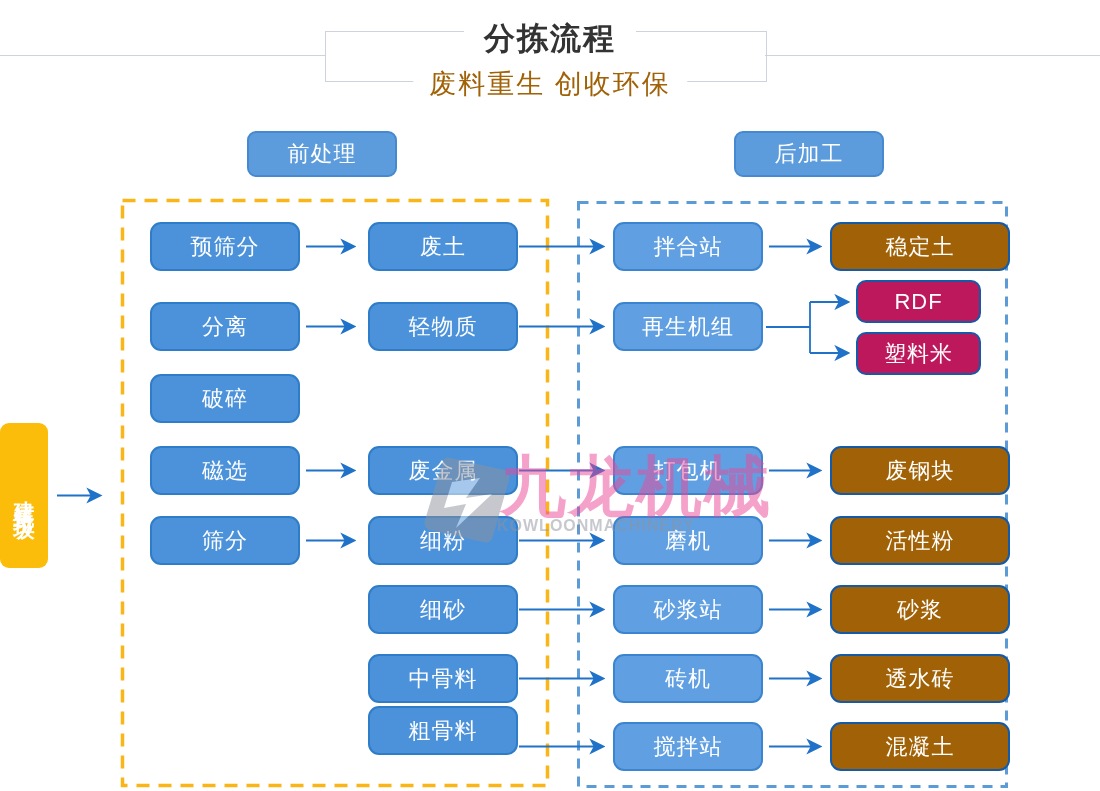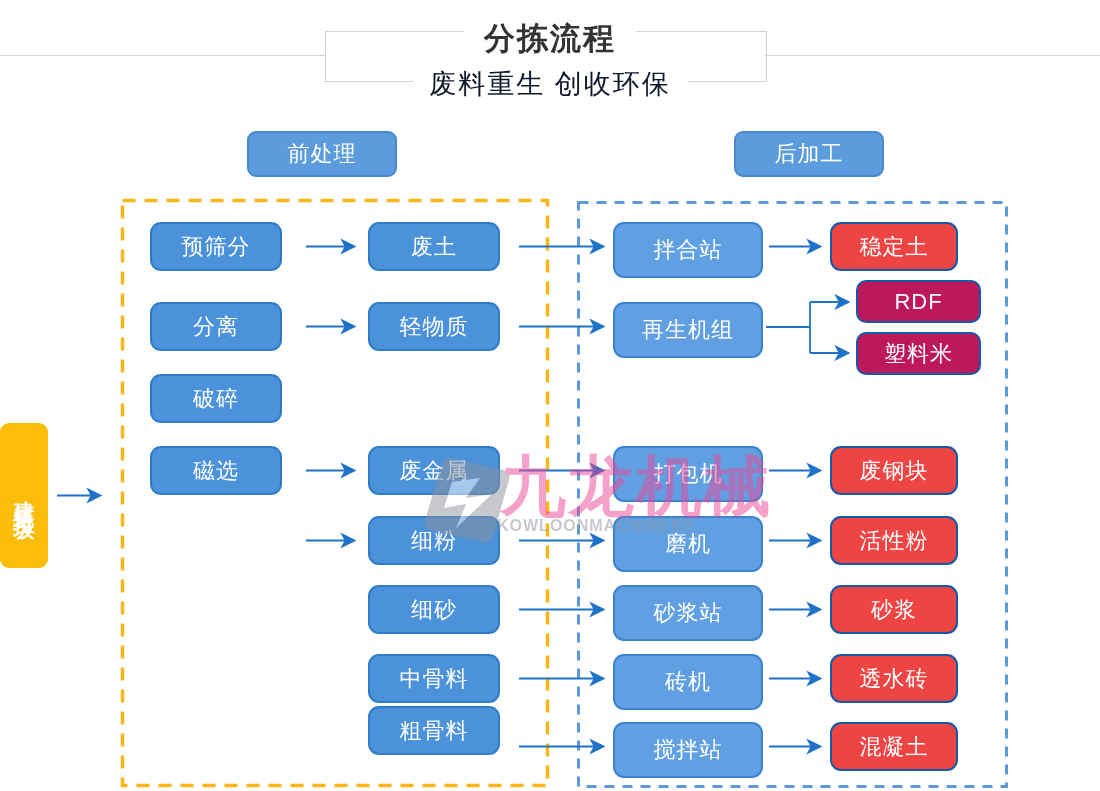--- a/index.html
+++ b/index.html
@@ -7,38 +7,38 @@
   .canvas{position:relative;width:1100px;height:791px;background:#fff;overflow:hidden;}
 
   
   .hline{position:absolute;height:1px;background:#cdd2dc;top:55px;}
   .hline-left{left:0;width:325px;}
   .hline-right{left:765px;width:335px;}
   .header-frame{position:absolute;left:325px;top:31px;width:440px;height:49px;border:1px solid #cdd2dc;z-index:1;}
   .title{position:absolute;left:50%;transform:translateX(-50%);top:18px;z-index:2;background:#fff;
          padding:0 20px;font-size:31px;font-weight:bold;color:#333;letter-spacing:2px;white-space:nowrap;}
   .subtitle{position:absolute;left:50%;transform:translateX(-50%);top:66px;z-index:2;background:#fff;
-         padding:0 16px;font-size:27px;color:#0f172a;letter-spacing:2px;white-space:nowrap;}
+         padding:0 16px;font-size:27px;color:#a16207;letter-spacing:2px;white-space:nowrap;}
 
   
   .section-label{position:absolute;width:150px;height:46px;border-radius:9px;z-index:2;
       background:#5c9cdc;border:2px solid #4689d0;box-sizing:border-box;color:#fff;font-size:22px;
       display:flex;align-items:center;justify-content:center;letter-spacing:1px;}
   .sec-pre{left:247px;top:131px;}
   .sec-post{left:734px;top:131px;}
 
   
   .layer{position:absolute;left:0;top:0;z-index:1;}
 
   
   .node{position:absolute;z-index:2;box-sizing:border-box;border-radius:11px;color:#fff;font-size:22px;
         display:flex;align-items:center;justify-content:center;letter-spacing:1px;white-space:nowrap;}
-  .col-a,.col-b{width:132px;height:49px;background:#4b92da;border:2px solid #2f7dc8;}
-  .col-c{width:150px;height:56px;background:#60a0e2;border:2px solid #3b84cf;}
-  .col-d{width:128px;height:49px;background:#ef4444;border:2px solid #145aa6;}
+  .col-a,.col-b{width:150px;height:49px;background:#4b92da;border:2px solid #2f7dc8;}
+  .col-c{width:150px;height:49px;background:#60a0e2;border:2px solid #3b84cf;}
+  .col-d{width:180px;height:49px;background:#a16207;border:2px solid #145aa6;}
   .small-d{width:125px;height:43px;background:#be185d;border:2px solid #145aa6;border-radius:10px;}
 
   .source-node{position:absolute;left:0;top:423px;width:48px;height:145px;z-index:2;
       background:#fcbd0a;border-radius:9px;color:#fff;font-size:21px;font-weight:bold;
       display:flex;align-items:center;justify-content:center;
       writing-mode:vertical-rl;text-orientation:upright;letter-spacing:6px;}
 
   
   .watermark{position:absolute;left:0;top:0;width:1100px;height:791px;z-index:3;pointer-events:none;opacity:.5;}
   .wm-cn{position:absolute;left:500px;top:442px;font-size:66px;font-weight:bold;color:#ec4899;letter-spacing:2px;white-space:nowrap;}
@@ -100,20 +100,21 @@
       <line x1="810" y1="302" x2="810" y2="353"></line>
     </g>
   </svg>
 
   <div class="source-node">建筑垃圾</div>
 
   <div class="node col-a" style="left:150px;top:222px">预筛分</div>
   <div class="node col-a" style="left:150px;top:374px">破碎</div>
   <div class="node col-a" style="left:150px;top:302px">分离</div>
   <div class="node col-a" style="left:150px;top:446px">磁选</div>
+  <div class="node col-a" style="left:150px;top:516px">筛分</div>
 
   <div class="node col-b" style="left:368px;top:222px">废土</div>
   <div class="node col-b" style="left:368px;top:302px">轻物质</div>
   <div class="node col-b" style="left:368px;top:446px">废金属</div>
   <div class="node col-b" style="left:368px;top:516px">细粉</div>
   <div class="node col-b" style="left:368px;top:585px">细砂</div>
   <div class="node col-b" style="left:368px;top:654px">中骨料</div>
   <div class="node col-b" style="left:368px;top:706px">粗骨料</div>
 
   <div class="node col-c" style="left:613px;top:222px">拌合站</div>

